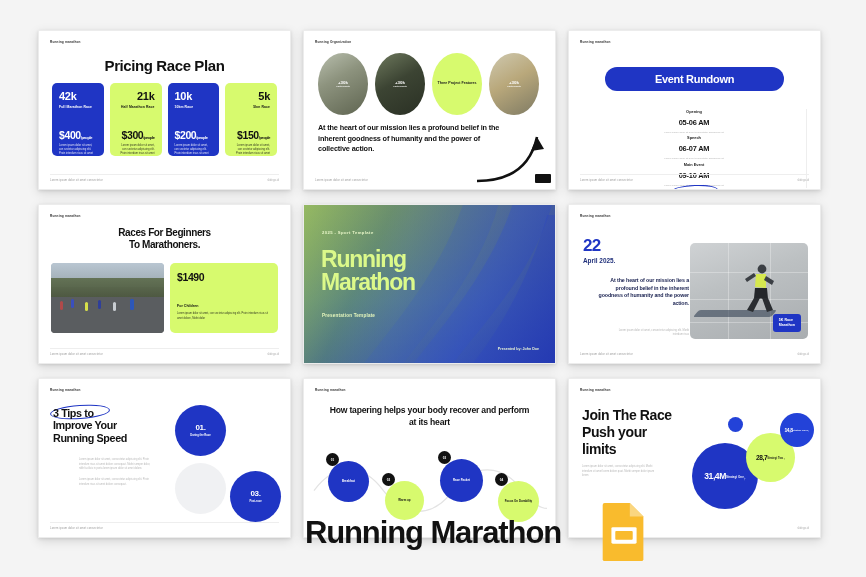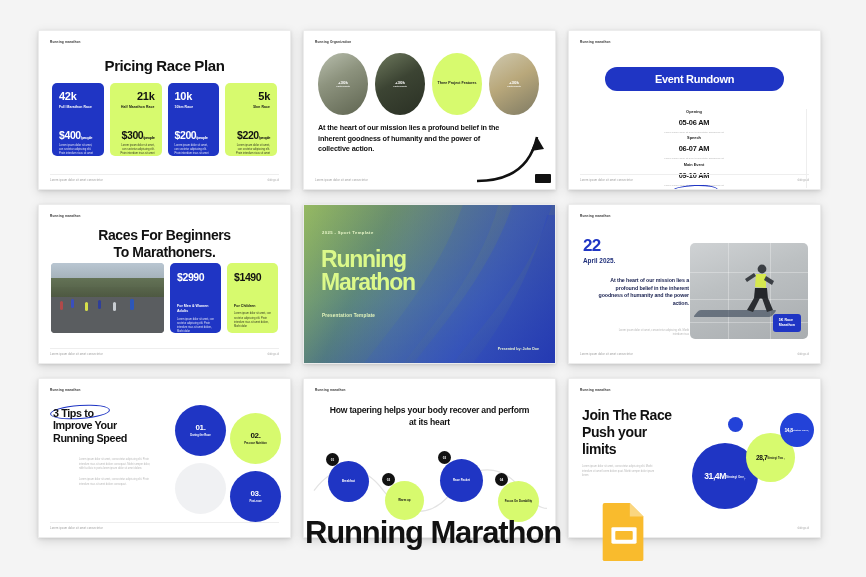--- a/index.html
+++ b/index.html
@@ -90,21 +90,21 @@
   .s3-col { flex: 1; text-align: center; padding: 0 4px; border-right: 1px solid #eee; position: relative; }
   .s3-col:last-child { border-right: none; }
   .s3-col .lbl { font-size: 3.9px; font-weight: 700; color: #1b1b1b; }
   .s3-col .tme { font-size: 7.4px; font-weight: 800; color: #111; margin-top: 4px; letter-spacing: -0.2px; }
   .s3-col .dsc { font-size: 2.5px; color: #b4b4b4; line-height: 1.7; margin-top: 4px; }
   .s3-ellipse { position: absolute; top: -3px; left: 50%; transform: translateX(-50%); width: 46px; height: 11px;
                 border: 1px solid #1f35c4; border-radius: 50%; transform: translateX(-50%) rotate(-2deg); }
 
   
   .s4-title { position: absolute; top: 22px; left: 0; right: 0; text-align: center;
-              font-size: 14px; font-weight: 800; color: #111; line-height: 1.18; letter-spacing: -0.4px; }
+              font-size: 10px; font-weight: 800; color: #111; line-height: 1.18; letter-spacing: -0.4px; }
   .s4-row { position: absolute; top: 58px; left: 12px; right: 12px; display: flex; gap: 6px; }
   .s4-photo { width: 113px; height: 70px; border-radius: 4px; overflow: hidden; position: relative;
               background: linear-gradient(180deg,#a9b7c4 0%, #8e9aa3 28%, #6d6f70 55%, #55585a 100%); }
   .s4-photo .road { position:absolute; left:0; right:0; bottom:0; height:52%; background:#5a5d60; }
   .s4-photo .sky { position:absolute; left:0; right:0; top:0; height:34%; background:linear-gradient(180deg,#b9c6d2,#9aa7ae); }
   .s4-photo .trees { position:absolute; left:0; right:0; top:22%; height:30%; background:linear-gradient(180deg,#5c6b4a,#48533a); opacity:.9; }
   .s4-runner { position:absolute; width:3px; height:9px; border-radius:1.5px; }
   .s4-card { flex: 1; border-radius: 5px; padding: 8px 7px; height: 70px; }
   .s4-card.blue { background: #1f35c4; color: #fff; }
   .s4-card.lime { background: #d7fa6e; color: #111; }
@@ -218,21 +218,21 @@
         </div>
         <div class="pcard blue">
           <div class="big">10k</div>
           <div class="sub">10km Race</div>
           <div class="price"><span>$200</span><span class="per">/people</span></div>
           <div class="desc">Lorem ipsum dolor sit amet, con sectetur adipiscing elit. Proin interdum risus sit amet</div>
         </div>
         <div class="pcard lime">
           <div class="big">5k</div>
           <div class="sub">5km Race</div>
-          <div class="price"><span>$220</span><span class="per">/people</span></div>
+          <div class="price"><span>$150</span><span class="per">/people</span></div>
           <div class="desc">Lorem ipsum dolor sit amet, con sectetur adipiscing elit. Proin interdum risus sit amet</div>
         </div>
       </div>
       <div class="hr-line"></div>
       <div class="footmark">Lorem ipsum dolor sit amet consectetur</div>
       <div class="footmark-r">slidego.id</div>
     </div>
   </div>
 
   <div class="slide">
@@ -307,25 +307,20 @@
         <div class="s4-photo">
           <div class="sky"></div>
           <div class="trees"></div>
           <div class="road"></div>
           <div class="s4-runner" style="left:18%;top:52%;background:#3a4fbf;"></div>
           <div class="s4-runner" style="left:30%;top:55%;background:#d7e04a;"></div>
           <div class="s4-runner" style="left:42%;top:53%;background:#2f3f9a;"></div>
           <div class="s4-runner" style="left:55%;top:56%;background:#c8cdd2;"></div>
           <div class="s4-runner" style="left:70%;top:52%;width:4px;height:11px;background:#2d57b8;"></div>
           <div class="s4-runner" style="left:8%;top:54%;background:#b04a4a;"></div>
-        </div>
-        <div class="s4-card blue">
-          <div class="amt">$2990</div>
-          <div class="who">For Men &amp; Women Adults</div>
-          <div class="dsc">Lorem ipsum dolor sit amet, con sectetur adipiscing elit. Proin interdum risus sit amet dolore, Morbi dolor</div>
         </div>
         <div class="s4-card lime">
           <div class="amt">$1490</div>
           <div class="who">For Children</div>
           <div class="dsc">Lorem ipsum dolor sit amet, con sectetur adipiscing elit. Proin interdum risus sit amet dolore, Morbi dolor</div>
         </div>
       </div>
       <div class="hr-line"></div>
       <div class="footmark">Lorem ipsum dolor sit amet consectetur</div>
       <div class="footmark-r">slidego.id</div>
@@ -393,24 +388,20 @@
       </div>
       <div class="s7-body">
         <p>Lorem ipsum dolor sit amet, consectetur adipiscing elit. Proin interdum risus sit amet dolore consequat. Morbi semper dolor, nibh facilisis in porta lorem ipsum dolor sit amet dolore.</p>
         <p>Lorem ipsum dolor sit amet, consectetur adipiscing elit. Proin interdum risus sit amet dolore consequat.</p>
       </div>
       <div class="s7-circles">
         <div class="tipc blue" style="left:0;top:0;">
           <div class="n">01.</div>
           <div class="t">During the Race</div>
         </div>
-        <div class="tipc lime" style="left:55px;top:8px;">
-          <div class="n">02.</div>
-          <div class="t">Pre-race Nutrition</div>
-        </div>
         <div class="tipc grey" style="left:0;top:58px;"></div>
         <div class="tipc blue" style="left:55px;top:66px;">
           <div class="n">03.</div>
           <div class="t">Post-race</div>
         </div>
       </div>
       <div class="hr-line"></div>
       <div class="footmark">Lorem ipsum dolor sit amet consectetur</div>
     </div>
   </div>

